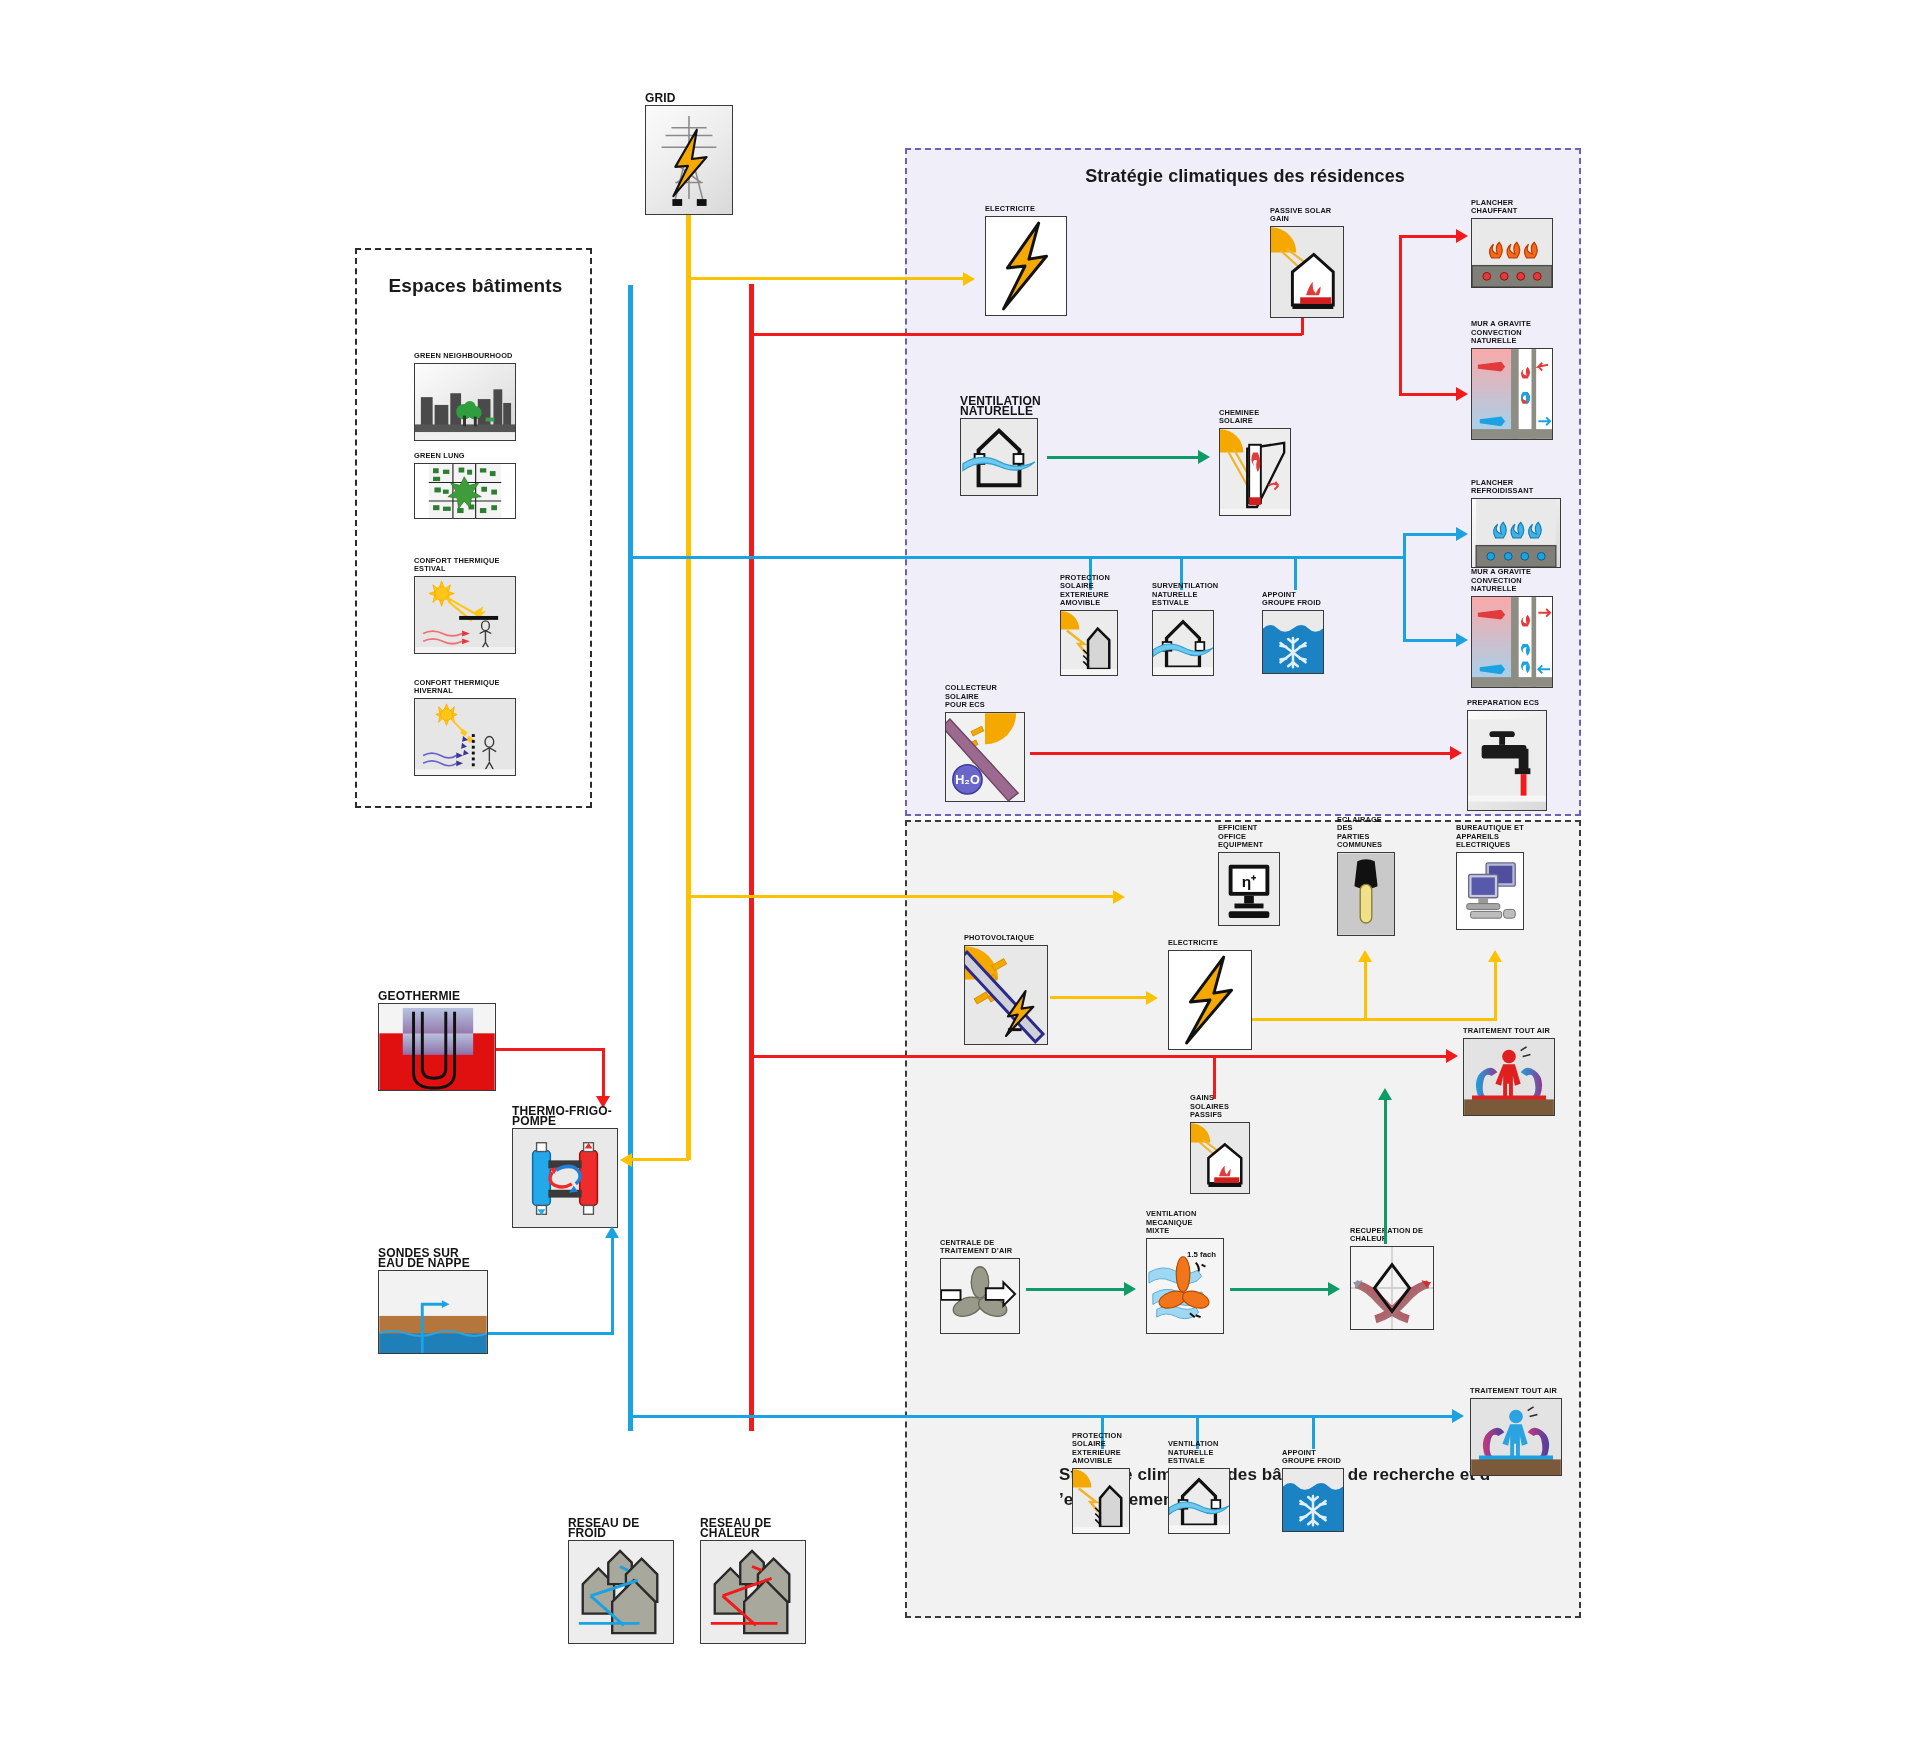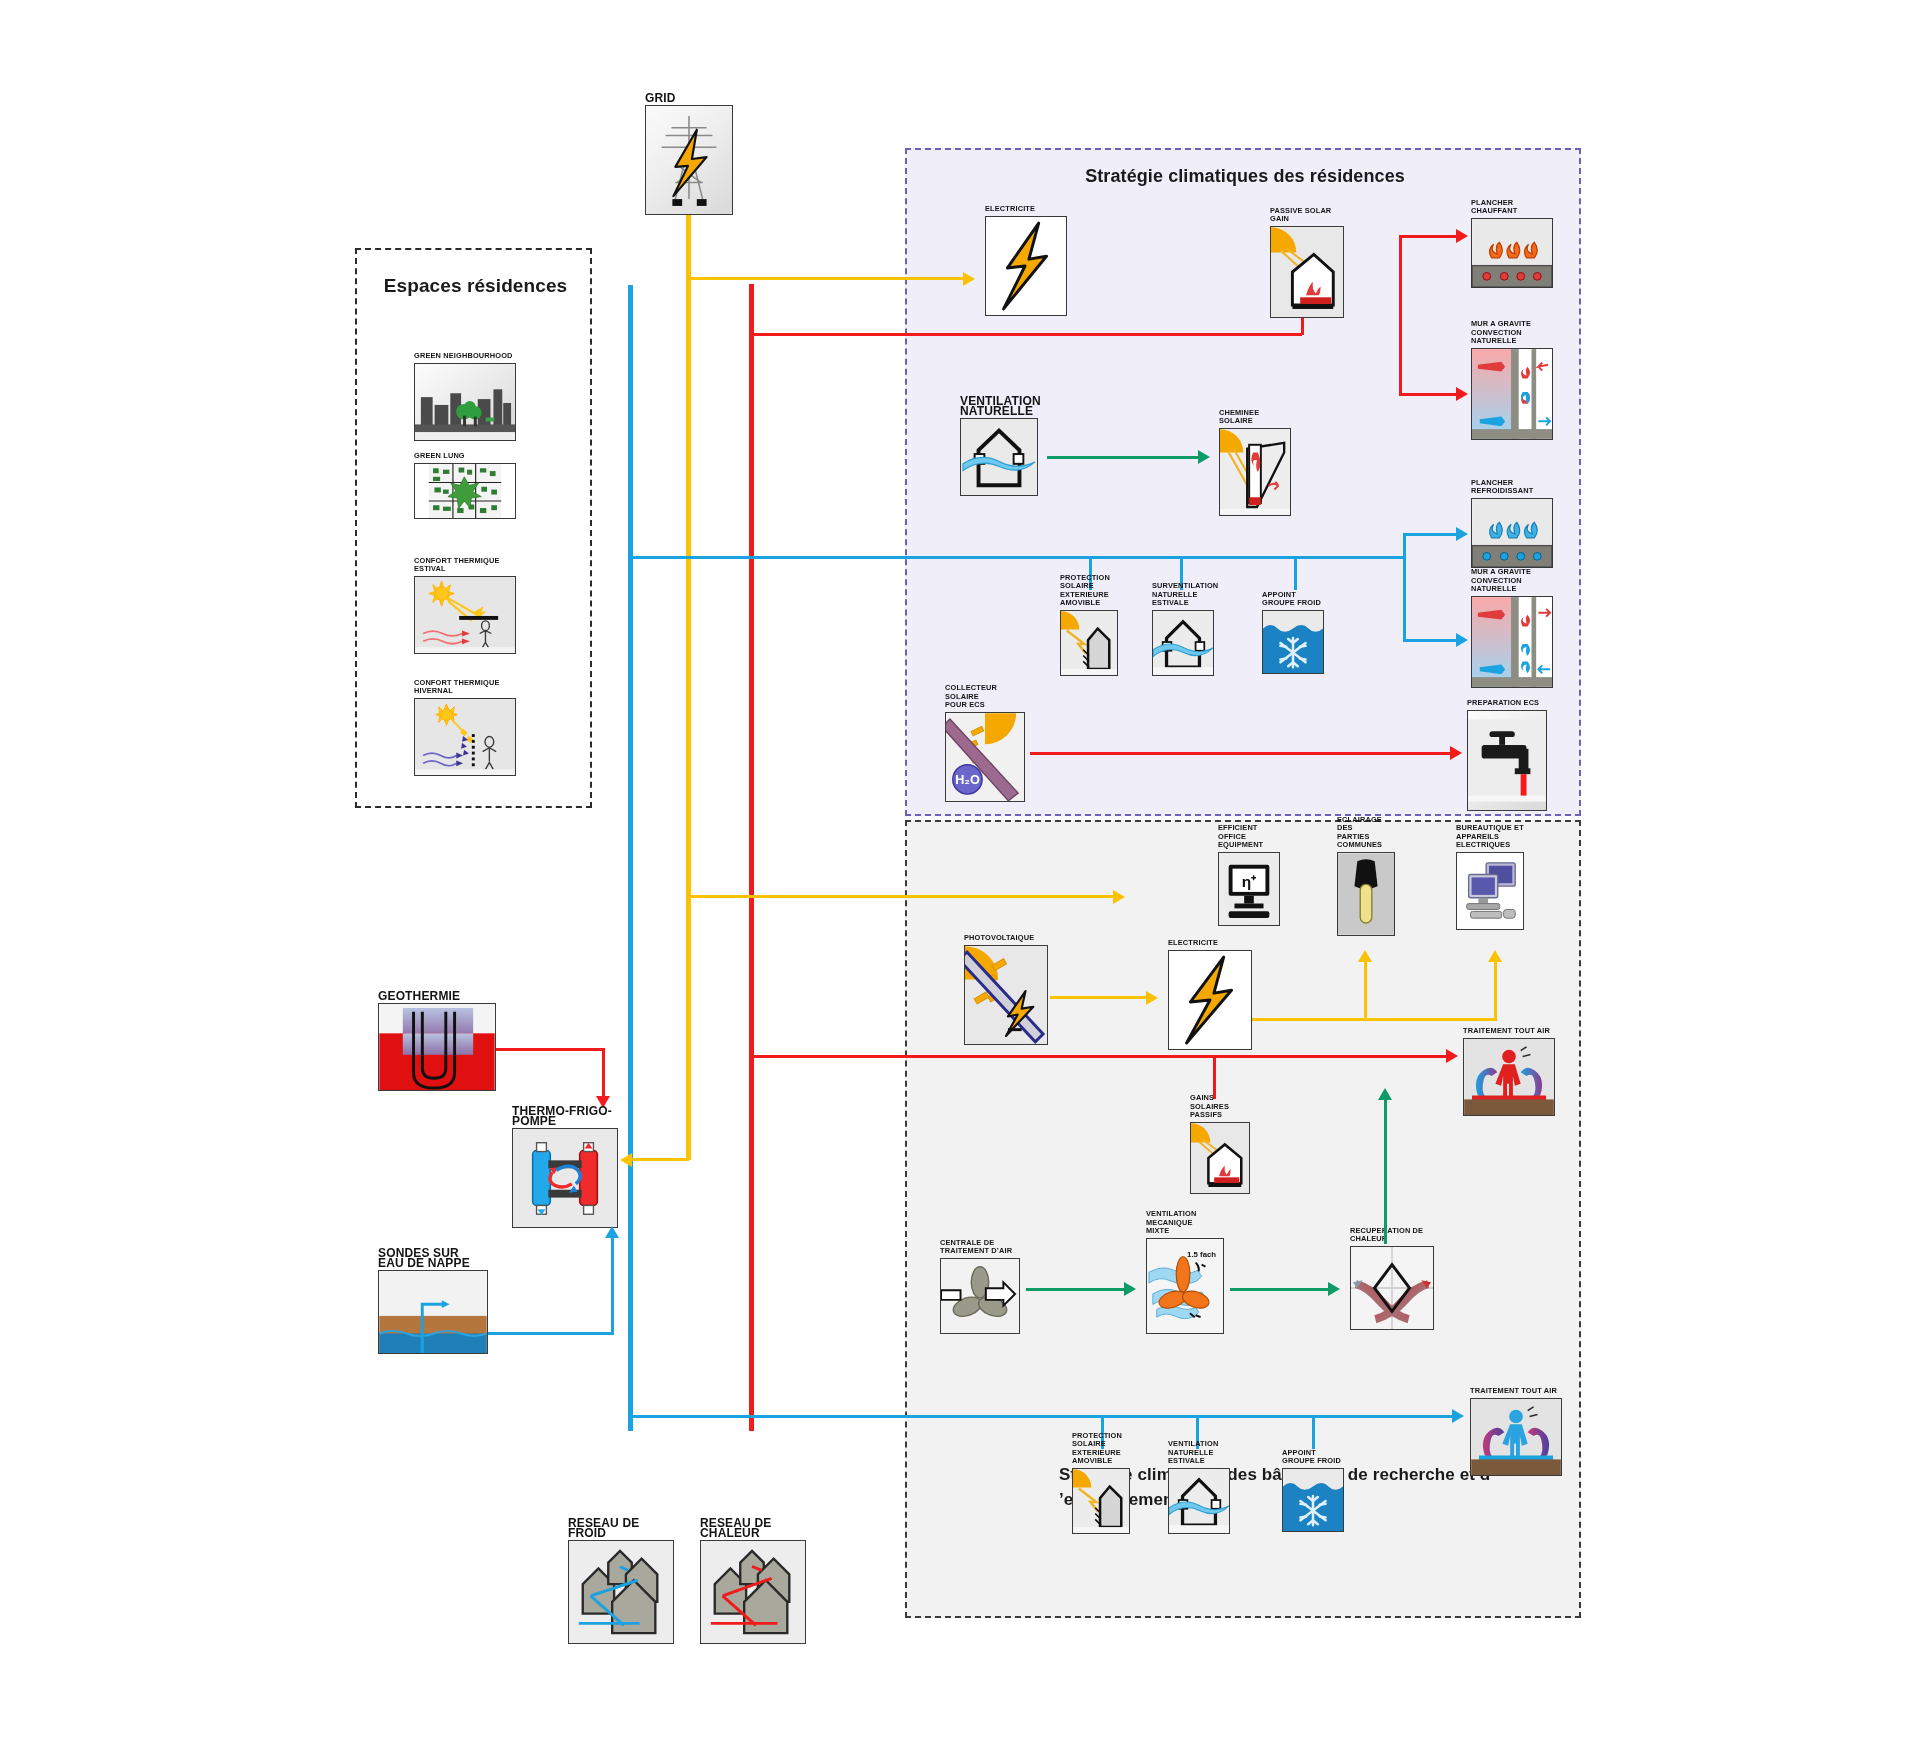--- a/index.html
+++ b/index.html
@@ -57,21 +57,21 @@
 <body>
 
 <div id="stage">
 
   <div class="ln lnv busv c-b" style="left:628px;top:285px;height:1146px;"></div>
   <div class="ln lnv busv c-y" style="left:686px;top:214px;height:946px;"></div>
   <div class="ln lnv busv c-r" style="left:749px;top:284px;height:1147px;"></div>
 
   <div class="panel panel-outdoor">
     <div class="panel-title t-outdoor">Espaces
-résidences</div>
+bâtiments</div>
   </div>
 
   <div class="tile" style="left:414px;top:363px;width:102px;height:78px;">
     <div class="cap">GREEN NEIGHBOURHOOD</div>
     <div class="box">
       <svg viewBox="0 0 102 78" preserveAspectRatio="none">
         <rect width="102" height="78" fill="url(#gn)"></rect>
         <defs>
             <linearGradient id="gn" x1="0" y1="0" x2="1" y2="1">
               <stop offset="0" stop-color="#fdfdfd"></stop>
@@ -363,21 +363,21 @@
   <div class="ln lnh c-b" style="left:1403px;top:533px;width:56px;"></div>
   <div class="ar ar-r a-b" style="left:1456px;top:527px;"></div>
   <div class="ln lnv c-b" style="left:1403px;top:556px;height:86px;"></div>
   <div class="ln lnh c-b" style="left:1403px;top:639px;width:56px;"></div>
   <div class="ar ar-r a-b" style="left:1456px;top:633px;"></div>
 
   <div class="ln lnv c-b" style="left:1089px;top:556px;height:34px;"></div>
   <div class="ln lnv c-b" style="left:1180px;top:556px;height:34px;"></div>
   <div class="ln lnv c-b" style="left:1294px;top:556px;height:34px;"></div>
 
-  <div class="tile" style="left:1471px;top:498px;width:82px;height:70px;text-decoration:underline;">
+  <div class="tile" style="left:1471px;top:498px;width:90px;height:70px;text-decoration:underline;">
     <div class="cap">PLANCHER REFROIDISSANT</div>
     <div class="box">
       <svg viewBox="0 0 82 70">
         <rect width="82" height="70" fill="#e9e9e9"></rect>
         <g fill="#3fb3e8" stroke="#1a7fb4" stroke-width="1.2">
           <path d="M20 40 q-5-8 2-14 q-4 8 4 10 q-3-8 2-12 q6 8 0 16z"></path>
           <path d="M38 40 q-5-8 2-14 q-4 8 4 10 q-3-8 2-12 q6 8 0 16z"></path>
           <path d="M56 40 q-5-8 2-14 q-4 8 4 10 q-3-8 2-12 q6 8 0 16z"></path>
         </g>
         <rect x="0" y="48" width="82" height="22" fill="#7f7f77" stroke="#4c4c4c" stroke-width="1.4"></rect>

